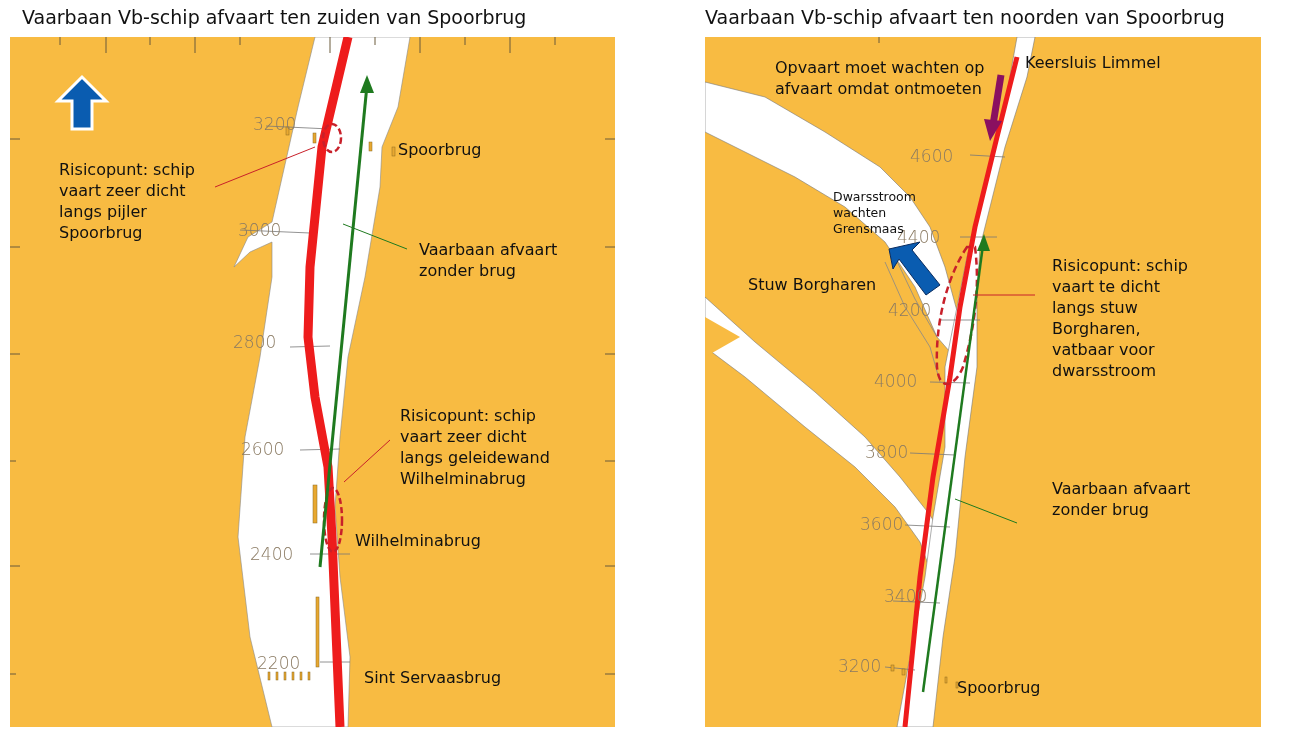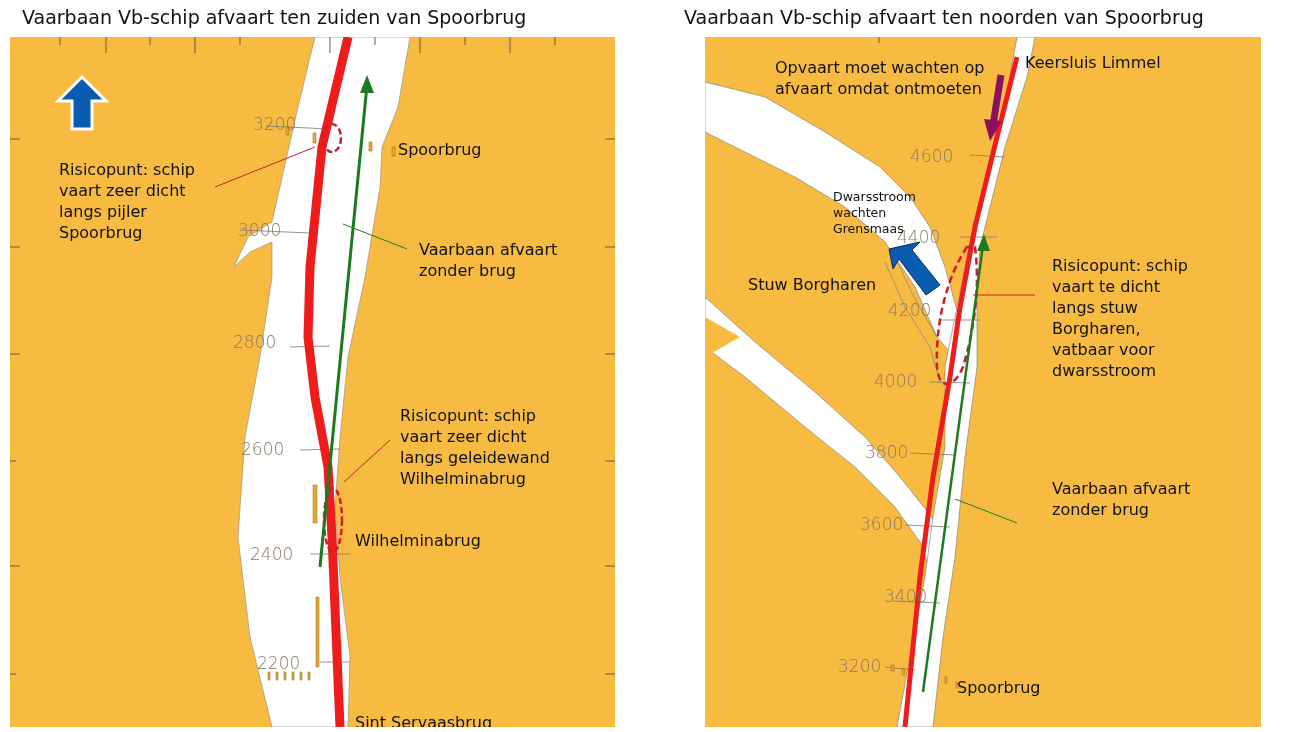--- a/index.html
+++ b/index.html
@@ -89,41 +89,41 @@
 
   <div class="km" style="left:243px; top:77px;">3200</div>
   <div class="km" style="left:228px; top:183px;">3000</div>
   <div class="km" style="left:223px; top:295px;">2800</div>
   <div class="km" style="left:231px; top:402px;">2600</div>
   <div class="km" style="left:240px; top:507px;">2400</div>
   <div class="km" style="left:247px; top:616px;">2200</div>
 
   <div class="lbl" style="left:388px; top:102px;">Spoorbrug</div>
   <div class="lbl" style="left:345px; top:493px;">Wilhelminabrug</div>
-  <div class="lbl" style="left:345px; top:630px;margin-top:45px;">Sint Servaasbrug</div>
+  <div class="lbl" style="left:354px; top:630px;">Sint Servaasbrug</div>
 
   <div class="lbl" style="left:49px; top:122px;">
     <div>Risicopunt: schip</div>
     <div>vaart zeer dicht</div>
     <div>langs pijler</div>
     <div>Spoorbrug</div>
   </div>
   <div class="lbl" style="left:409px; top:202px;">
     <div>Vaarbaan afvaart</div>
     <div>zonder brug</div>
   </div>
   <div class="lbl" style="left:390px; top:368px;">
     <div>Risicopunt: schip</div>
     <div>vaart zeer dicht</div>
     <div>langs geleidewand</div>
     <div>Wilhelminabrug</div>
   </div>
 </div>
 
-<div class="title" style="left:684px;">Vaarbaan Vb-schip afvaart ten noorden van Spoorbrug</div>
+<div class="title" style="left:705px;">Vaarbaan Vb-schip afvaart ten noorden van Spoorbrug</div>
 
 <div class="map" style="left:705px; width:556px; height:690px;">
   <svg width="556" height="690" viewBox="0 0 556 690">
 
     <path d="M0,45 L60,60 L120,95 L175,130 L205,160 L225,190 L240,230 L255,285 L258,330 L232,300 L210,250 L180,205 L140,170 L90,140 L40,115 L0,95 Z" fill="#ffffff" stroke="#777" stroke-width="0.6"></path>
 
     <path d="M0,260 L50,305 L110,355 L160,400 L195,440 L225,478 L238,500 L235,560 L215,505 L190,470 L150,430 L100,390 L40,340 L0,310 Z" fill="#ffffff" stroke="#777" stroke-width="0.6"></path>
     <path d="M0,280 L35,300 L0,320 Z" fill="#f8bb42"></path>
 
     <path d="M312,0 L330,0 L322,40 L300,110 L285,170 L275,210 L272,260 L272,330 L260,420 L250,520 L238,600 L228,690 L192,690 L205,620 L220,540 L228,480 L240,410 L240,330 L250,280 L262,220 L278,160 L296,90 Z" fill="#ffffff" stroke="#777" stroke-width="0.6"></path>

